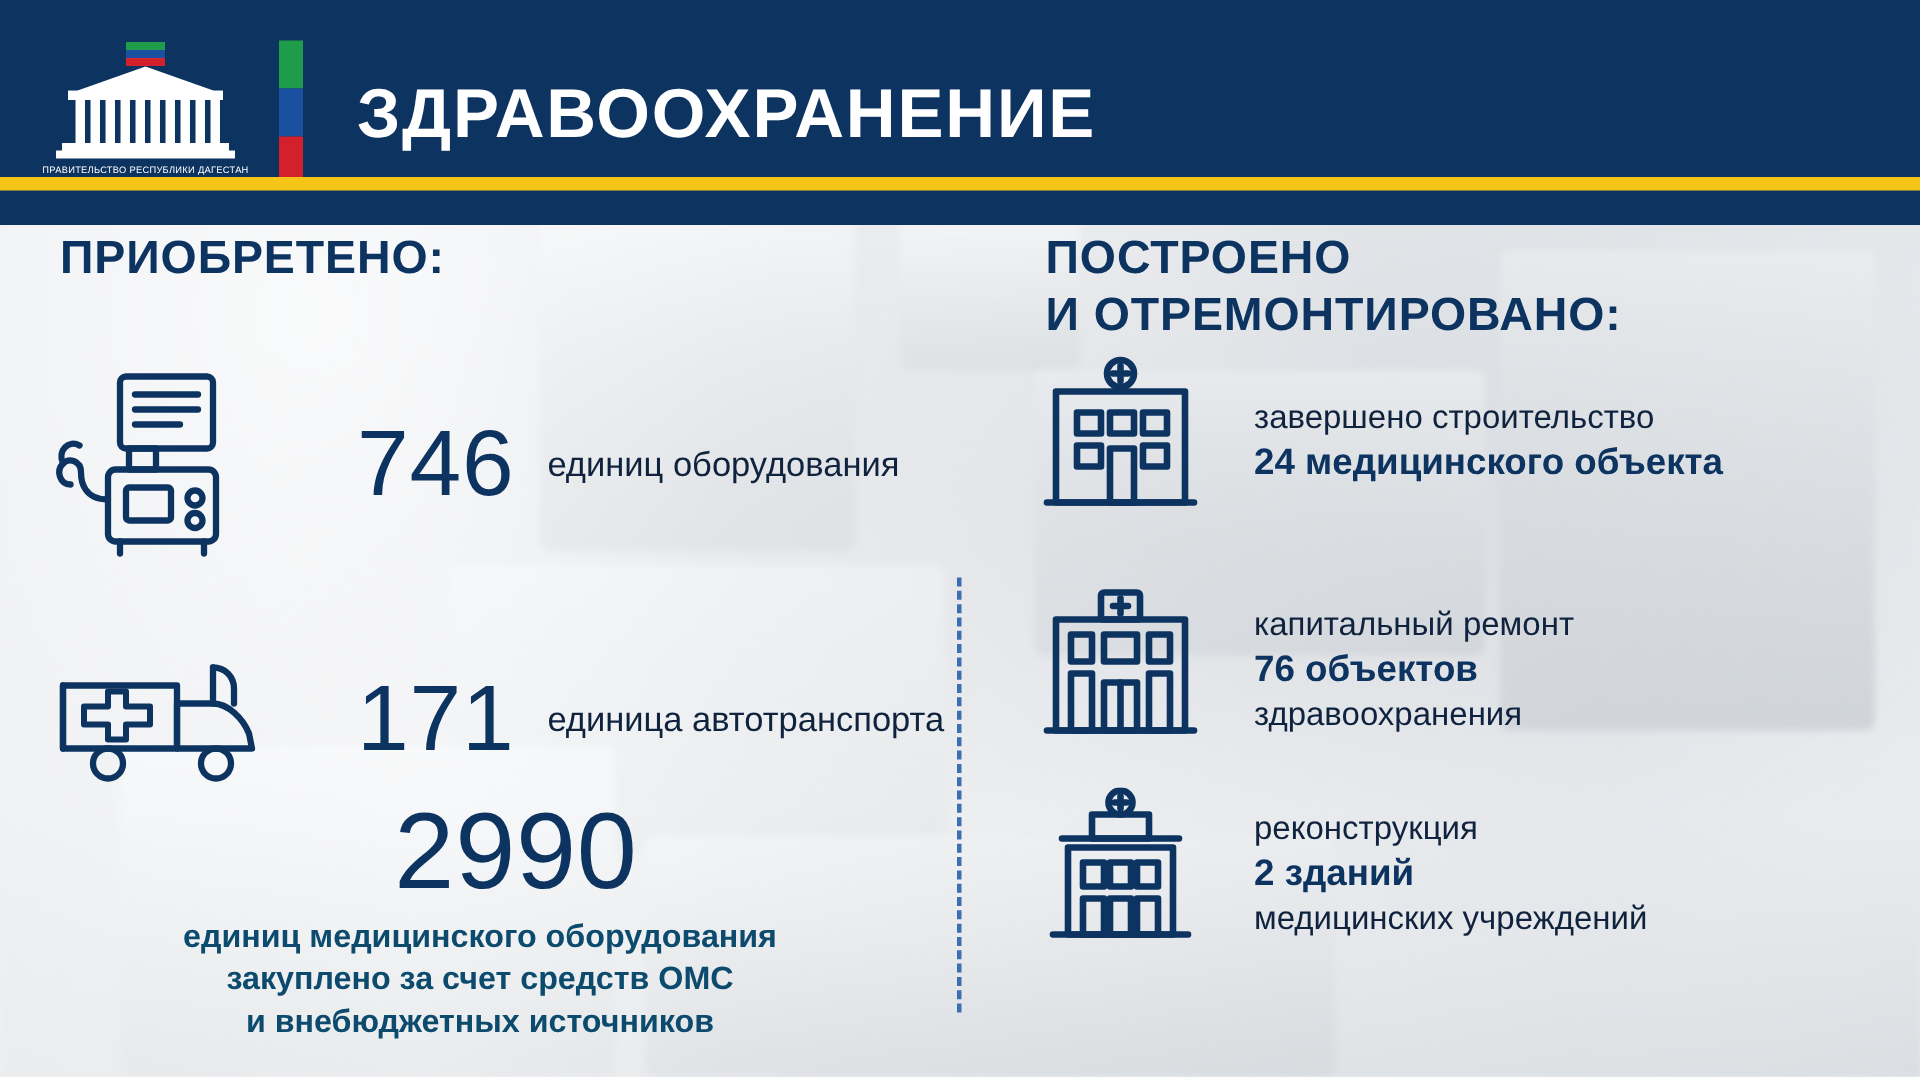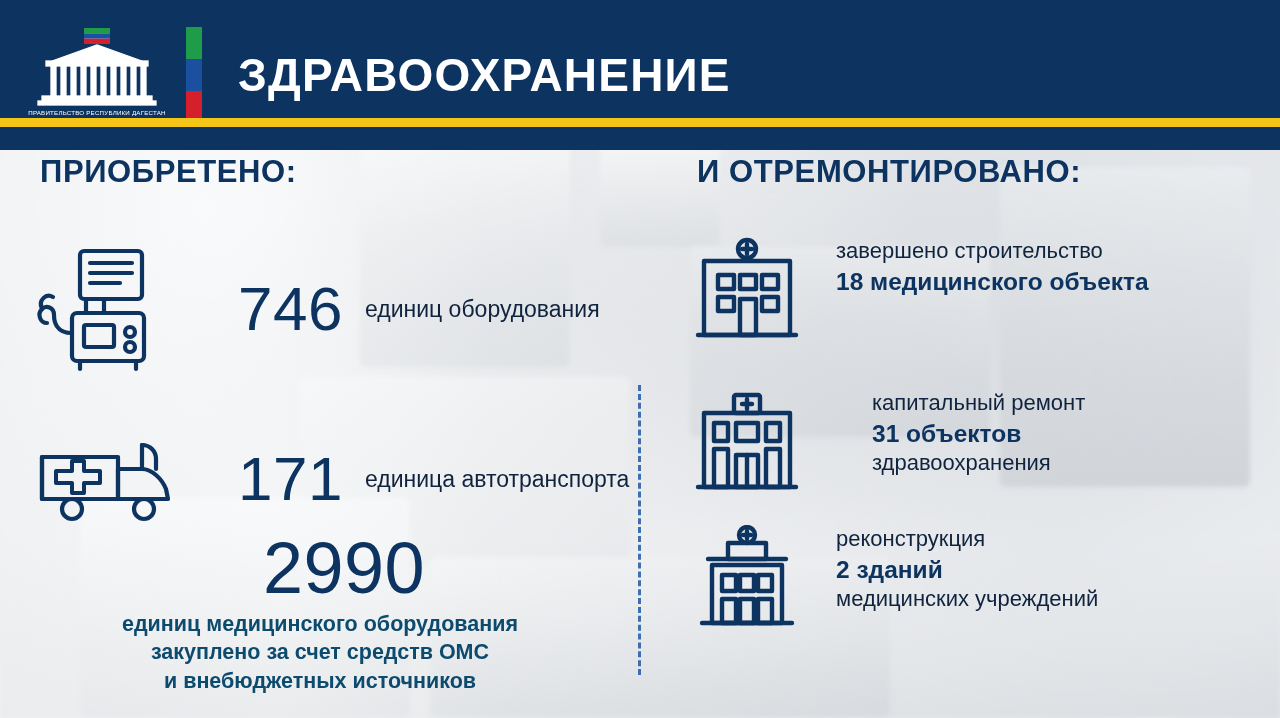--- a/index.html
+++ b/index.html
@@ -189,37 +189,38 @@
     font-weight: bold;
     font-size: 21.5px;
     line-height: 1.32;
     margin-top: 6px;
   }
 
   
   .rrow {
     position: absolute;
     display: flex;
+    align-items: center;
   }
   .rrow .icon { flex: 0 0 auto; }
   .rtext { margin-left: 30px; }
   .rtext .t-reg {
     color: #10233e;
     font-size: 22px;
     line-height: 1.30;
   }
   .rtext .t-bold {
     color: #0d3461;
     font-weight: bold;
     font-size: 24.5px;
     line-height: 1.30;
   }
 
   .rrow1 { left: 48px; top: 110px; }
-  .rrow2 { left: 48px; top: 262px; gap: 36px; }
+  .rrow2 { left: 48px; top: 262px; }
   .rrow3 { left: 48px; top: 398px; }
 
   .nowrap { white-space: nowrap; }
 </style>
 </head>
 <body>
 
 <div class="slide">
 
   <div class="header">
@@ -331,20 +332,21 @@
         <div class="caption">
           <div>единиц медицинского оборудования</div>
           <div>закуплено за счет средств ОМС</div>
           <div>и внебюджетных источников</div>
         </div>
       </div>
     </div>
 
     <div class="col-right">
       <div class="section-title title-right">
+        <div>ПОСТРОЕНО</div>
         <div>И ОТРЕМОНТИРОВАНО:</div>
       </div>
 
       <div class="rrow rrow1">
         <div class="icon">
           <svg width="118" height="110" viewBox="0 0 118 110" fill="none" stroke="#0d3461" stroke-width="4.4" stroke-linejoin="round" stroke-linecap="round" xmlns="http://www.w3.org/2000/svg">
             <circle cx="59" cy="12" r="9"></circle>
             <line x1="59" y1="7" x2="59" y2="17"></line>
             <line x1="54" y1="12" x2="64" y2="12"></line>
             <rect x="16" y="24" width="86" height="74"></rect>
@@ -352,21 +354,21 @@
             <rect x="52" y="38" width="16" height="14"></rect>
             <rect x="74" y="38" width="16" height="14"></rect>
             <rect x="30" y="60" width="16" height="14"></rect>
             <rect x="74" y="60" width="16" height="14"></rect>
             <rect x="52" y="62" width="16" height="36"></rect>
             <line x1="10" y1="98" x2="108" y2="98"></line>
           </svg>
         </div>
         <div class="rtext">
           <div class="t-reg nowrap">завершено строительство</div>
-          <div class="t-bold nowrap">18 медицинского объекта</div>
+          <div class="t-bold nowrap">24 медицинского объекта</div>
         </div>
       </div>
 
       <div class="rrow rrow2">
         <div class="icon">
           <svg width="118" height="110" viewBox="0 0 118 110" fill="none" stroke="#0d3461" stroke-width="4.4" stroke-linejoin="round" stroke-linecap="round" xmlns="http://www.w3.org/2000/svg">
             <rect x="46" y="6" width="26" height="18" rx="2"></rect>
             <line x1="59" y1="10" x2="59" y2="20"></line>
             <line x1="54" y1="15" x2="64" y2="15"></line>
             <rect x="16" y="24" width="86" height="74"></rect>
@@ -375,21 +377,21 @@
             <rect x="48" y="34" width="22" height="18"></rect>
             <rect x="26" y="60" width="14" height="38"></rect>
             <rect x="78" y="60" width="14" height="38"></rect>
             <rect x="48" y="66" width="22" height="32"></rect>
             <line x1="59" y1="66" x2="59" y2="98"></line>
             <line x1="10" y1="98" x2="108" y2="98"></line>
           </svg>
         </div>
         <div class="rtext">
           <div class="t-reg nowrap">капитальный ремонт</div>
-          <div class="t-bold nowrap">31 объектов</div>
+          <div class="t-bold nowrap">76 объектов</div>
           <div class="t-reg nowrap">здравоохранения</div>
         </div>
       </div>
 
       <div class="rrow rrow3">
         <div class="icon">
           <svg width="118" height="110" viewBox="0 0 118 110" fill="none" stroke="#0d3461" stroke-width="4.4" stroke-linejoin="round" stroke-linecap="round" xmlns="http://www.w3.org/2000/svg">
             <circle cx="59" cy="10" r="8"></circle>
             <line x1="59" y1="6" x2="59" y2="14"></line>
             <line x1="55" y1="10" x2="63" y2="10"></line>

